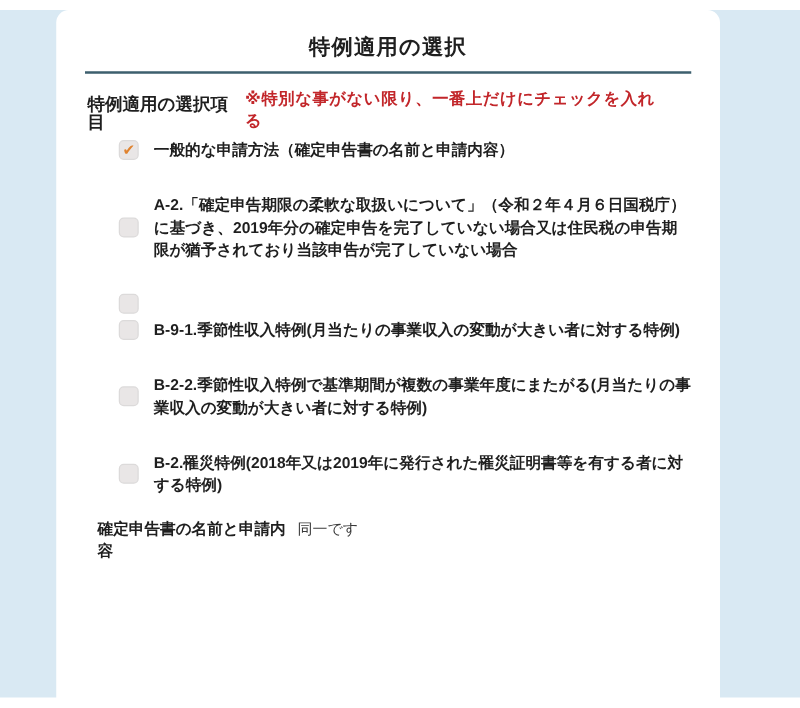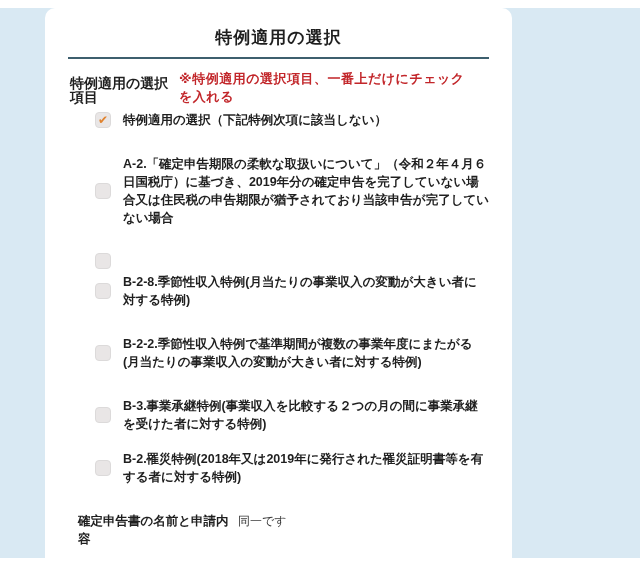--- a/index.html
+++ b/index.html
@@ -20,21 +20,21 @@
     width:640px;height:566px;position:relative;overflow:hidden;
     background:var(--page-background);
     font-family:"Liberation Sans","DejaVu Sans",sans-serif;
     color:var(--text);
   }
   .blue-band{
     position:absolute;left:0;top:8px;width:640px;height:550px;
     background:var(--band-background);
   }
   .card{
-    position:absolute;left:45px;top:8px;width:467px;height:558px;
+    position:absolute;left:45px;top:8px;width:531px;height:558px;
     background:var(--card-background);
     border-radius:10px 10px 0 0;
   }
   .title{
     margin:0;padding-top:20px;
     text-align:center;font-size:17px;line-height:20px;font-weight:700;
     color:var(--text);letter-spacing:1px;
   }
   .rule{
     margin:9px 23px 0 23px;height:2px;background:var(--divider);
@@ -88,53 +88,49 @@
 <body>
 
 <div class="blue-band"></div>
 
 <div class="card">
   <h1 class="title">特例適用の選択</h1>
   <div class="rule"></div>
 
   <div class="header-row">
     <div class="section-label">特例適用の選択項目</div>
-    <div class="note">※特例適用の選択項目、一番上だけにチェックを入れる</div>
+    <div class="note">※特別な事がない限り、一番上だけにチェックを入れる</div>
   </div>
 
   <div class="checklist" id="checklist">
   <div class="check-row">
     <span class="checkbox checked" aria-checked="true">✔</span>
-    <span class="check-label">特例適用の選択（下記特例次項に該当しない）</span>
+    <span class="check-label">一般的な申請方法（確定申告書の名前と申請内容）</span>
   </div>
 
 
   <div class="check-row">
     <span class="checkbox" aria-checked="false"></span>
     <span class="check-label">A-2.「確定申告期限の柔軟な取扱いについて」（令和２年４月６日国税庁）に基づき、2019年分の確定申告を完了していない場合又は住民税の申告期限が猶予されており当該申告が完了していない場合</span>
   </div>
 
   <div class="check-row">
     <span class="checkbox" aria-checked="false"></span>
   </div>
 
   <div class="check-row">
     <span class="checkbox" aria-checked="false"></span>
-    <span class="check-label">B-2-8.季節性収入特例(月当たりの事業収入の変動が大きい者に対する特例)</span>
+    <span class="check-label">B-9-1.季節性収入特例(月当たりの事業収入の変動が大きい者に対する特例)</span>
   </div>
 
   <div class="check-row">
     <span class="checkbox" aria-checked="false"></span>
     <span class="check-label">B-2-2.季節性収入特例で基準期間が複数の事業年度にまたがる(月当たりの事業収入の変動が大きい者に対する特例)</span>
   </div>
 
-  <div class="check-row">
-    <span class="checkbox" aria-checked="false"></span>
-    <span class="check-label">B-3.事業承継特例(事業収入を比較する２つの月の間に事業承継を受けた者に対する特例)</span>
-  </div>
 
   <div class="check-row">
     <span class="checkbox" aria-checked="false"></span>
     <span class="check-label">B-2.罹災特例(2018年又は2019年に発行された罹災証明書等を有する者に対する特例)</span>
   </div>
 </div>
 
   <div class="summary" id="summary">
   <div class="summary-row">
     <span class="summary-label">確定申告書の名前と申請内容</span>

